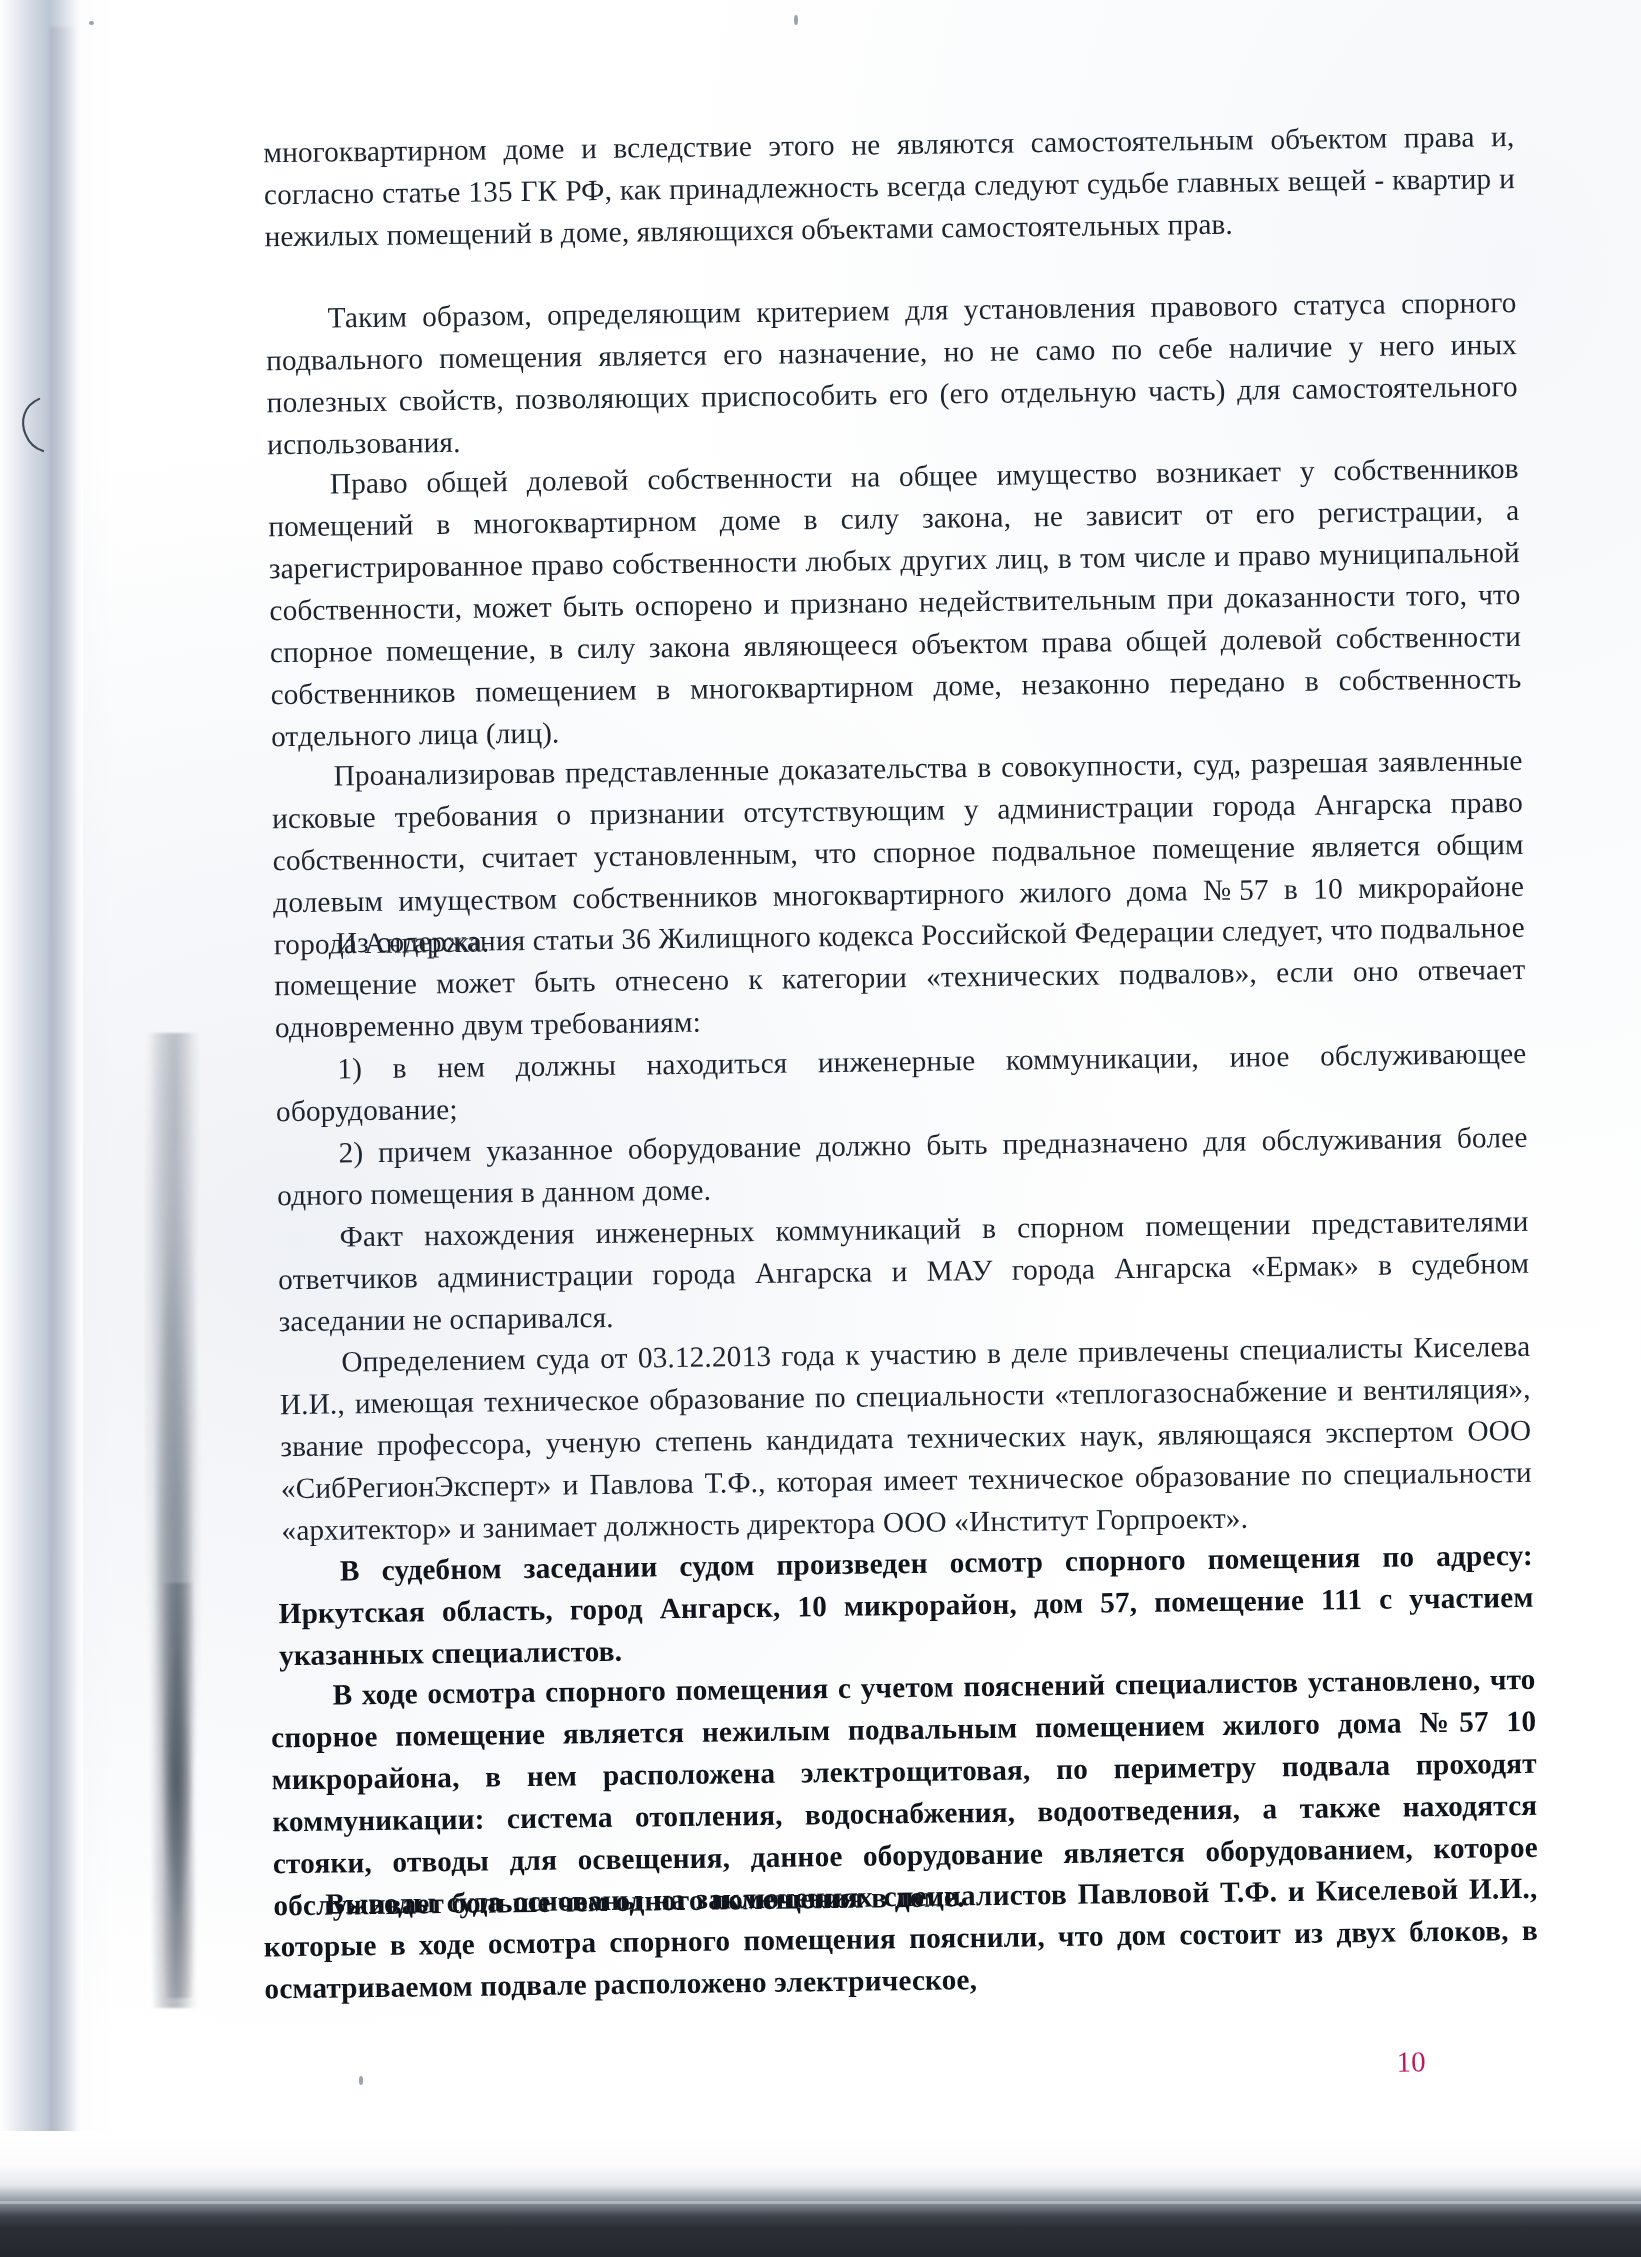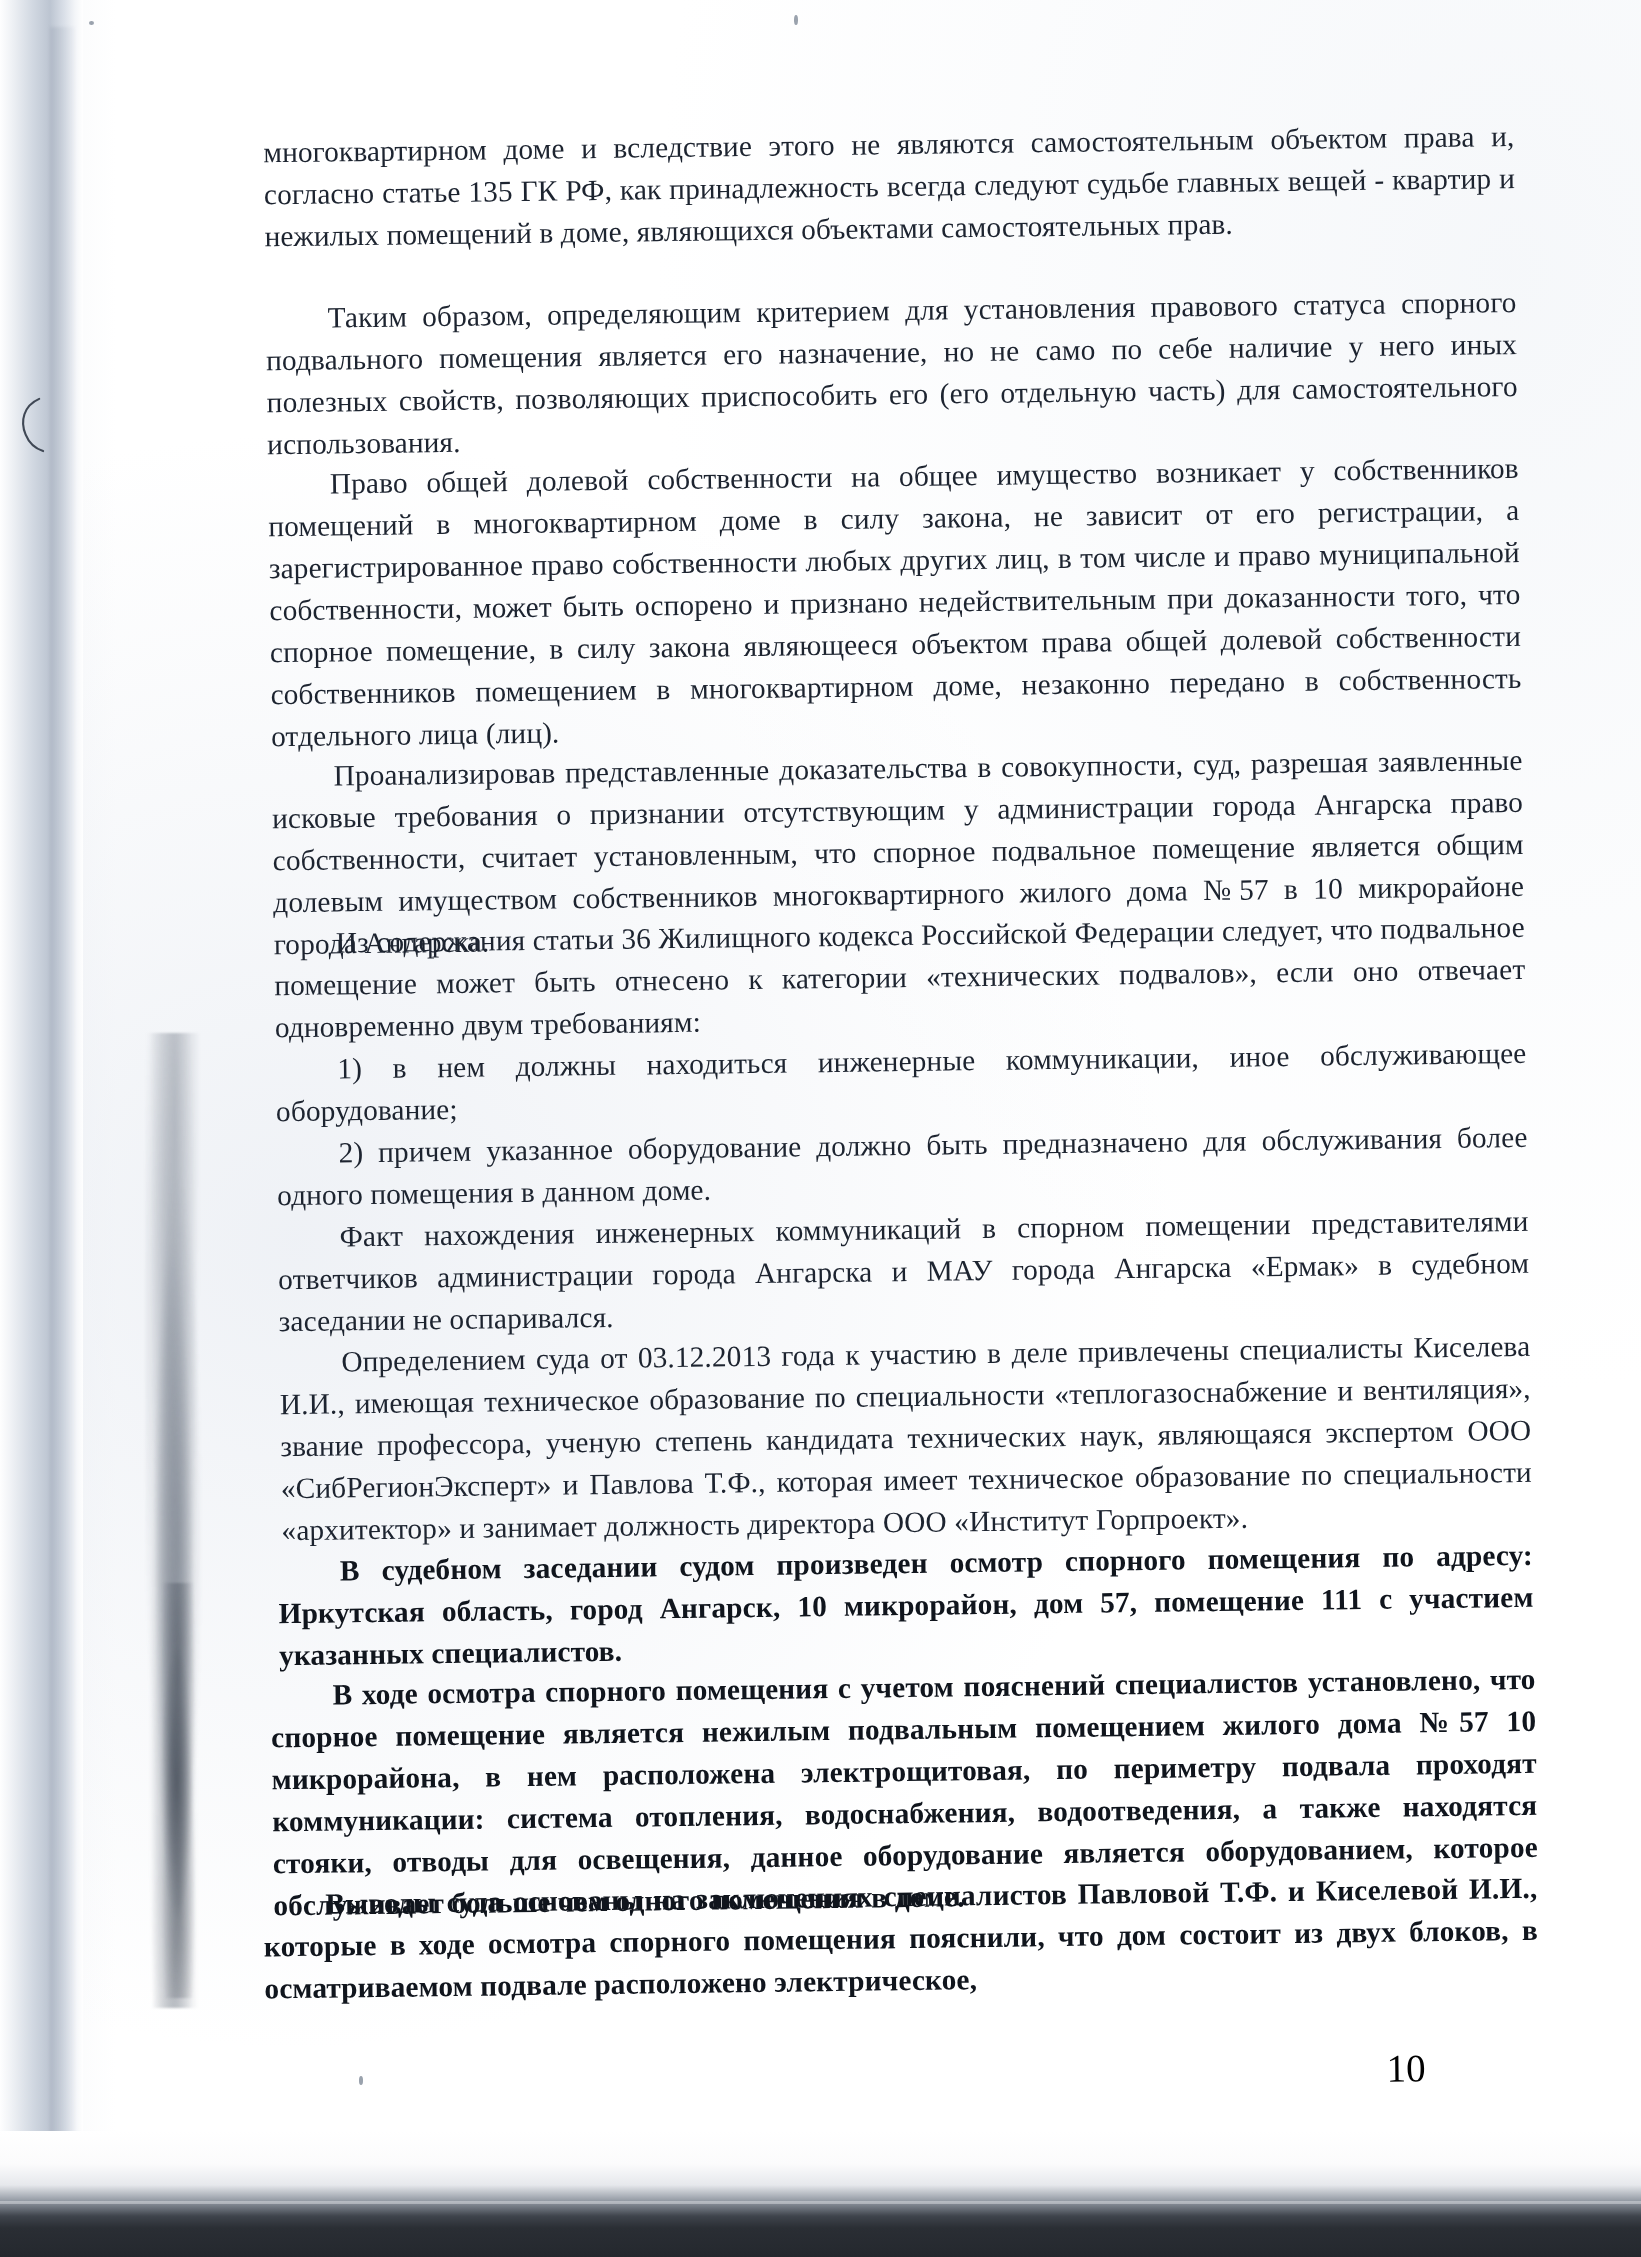--- a/index.html
+++ b/index.html
@@ -120,22 +120,22 @@
   .para.bold {
     font-weight: bold;
     color: #10151d;
     letter-spacing: 0.1px;
   }
 
   #page-number {
     position: absolute;
     right: 228px;
     top: 2053px;
-    font-size: 39px;
-    color: #000000;
+    font-size: 29px;
+    color: #be185d;
   }
 </style>
 </head>
 <body>
 
 <div id="scan-page"></div>
 <div id="left-scan-edge"></div>
 <div id="left-scan-edge2"></div>
 <div id="smudge-column"></div>
 <div id="smudge-column2"></div>

